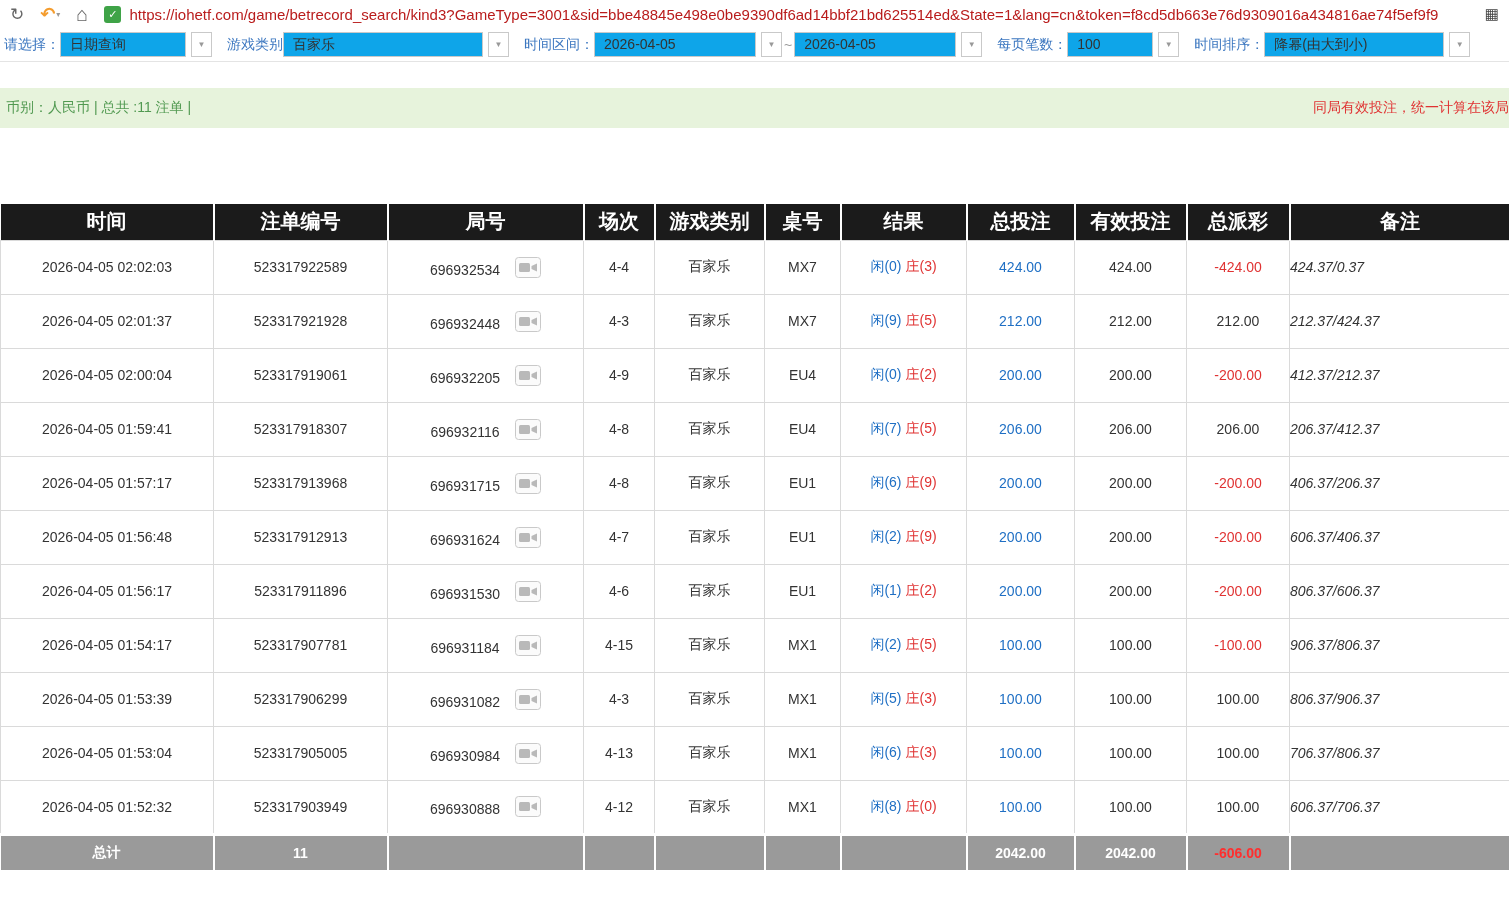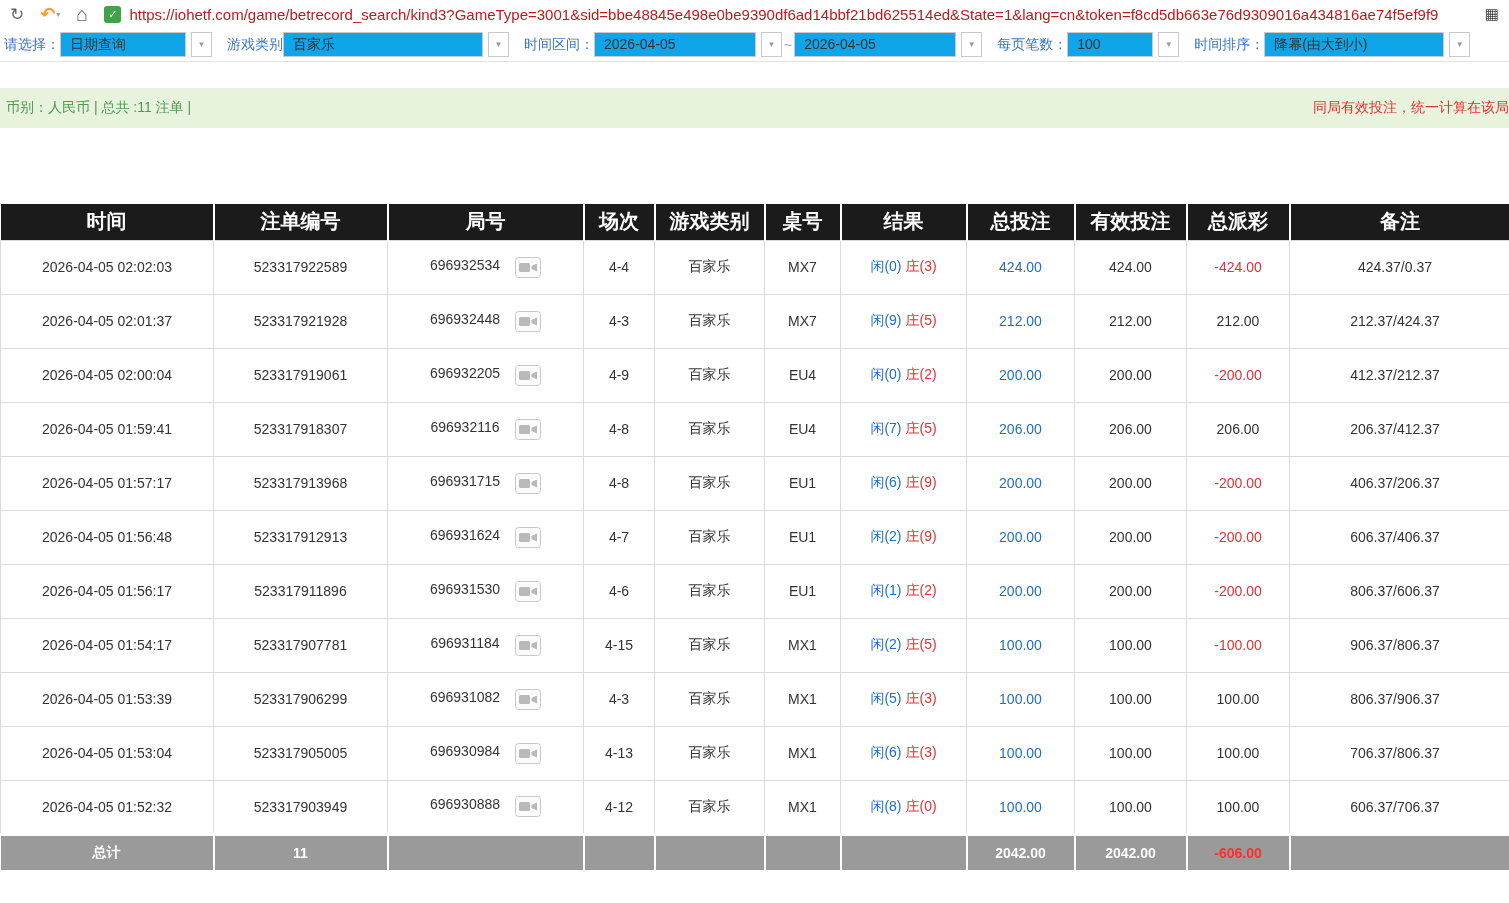--- a/index.html
+++ b/index.html
@@ -39,26 +39,26 @@
   .sum-left{color:#519951;font-size:14px;white-space:nowrap;}
   .sum-right{color:#e03333;font-size:14px;white-space:nowrap;}
 
   
   table{width:1509px;table-layout:fixed;border-collapse:collapse;margin-top:76px;}
   thead th{background:#1b1b1b;color:#fff;font-size:20px;font-weight:bold;height:36px;
     border-right:2px solid #fff;text-align:center;}
   thead th:last-child{border-right:none;}
   tbody td{height:54px;border:1px solid #dadada;font-size:14px;color:#333;text-align:center;
     vertical-align:middle;background:#fff;}
-  td.note{text-align:center;padding-right:9px;}
+  td.note{text-align:left;padding-right:9px;font-style:italic;}
   .player{color:#1f6fc4;margin-right:4px;}
   .banker{color:#e03333;}
   .link{color:#1f6fc4;cursor:pointer;}
   .neg{color:#e03333 !important;}
-  .round-wrap{display:inline-flex;align-items:flex-start;gap:15px;}
+  .round-wrap{display:inline-flex;align-items:flex-end;gap:15px;}
   .vid{display:inline-flex;cursor:pointer;}
   tfoot td{height:36px;background:#9a9a9a;color:#fff;font-size:14px;font-weight:bold;text-align:center;
     border-right:2px solid #fff;}
   tfoot td:last-child{border-right:none;}
   tfoot tr.total-row td{border-top:3px solid #fff;}
   tfoot td.neg{color:#ff2e2e !important;}
 </style>
 </head>
 <body>
 

